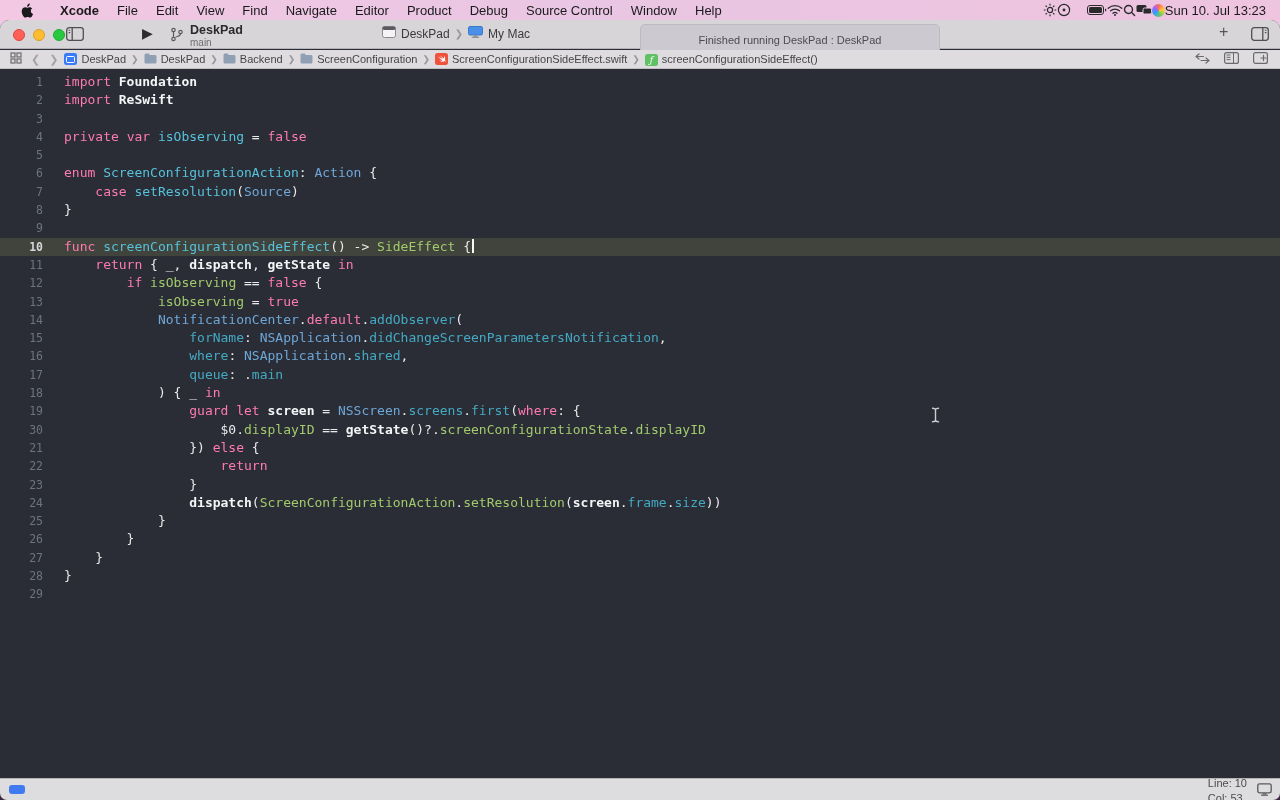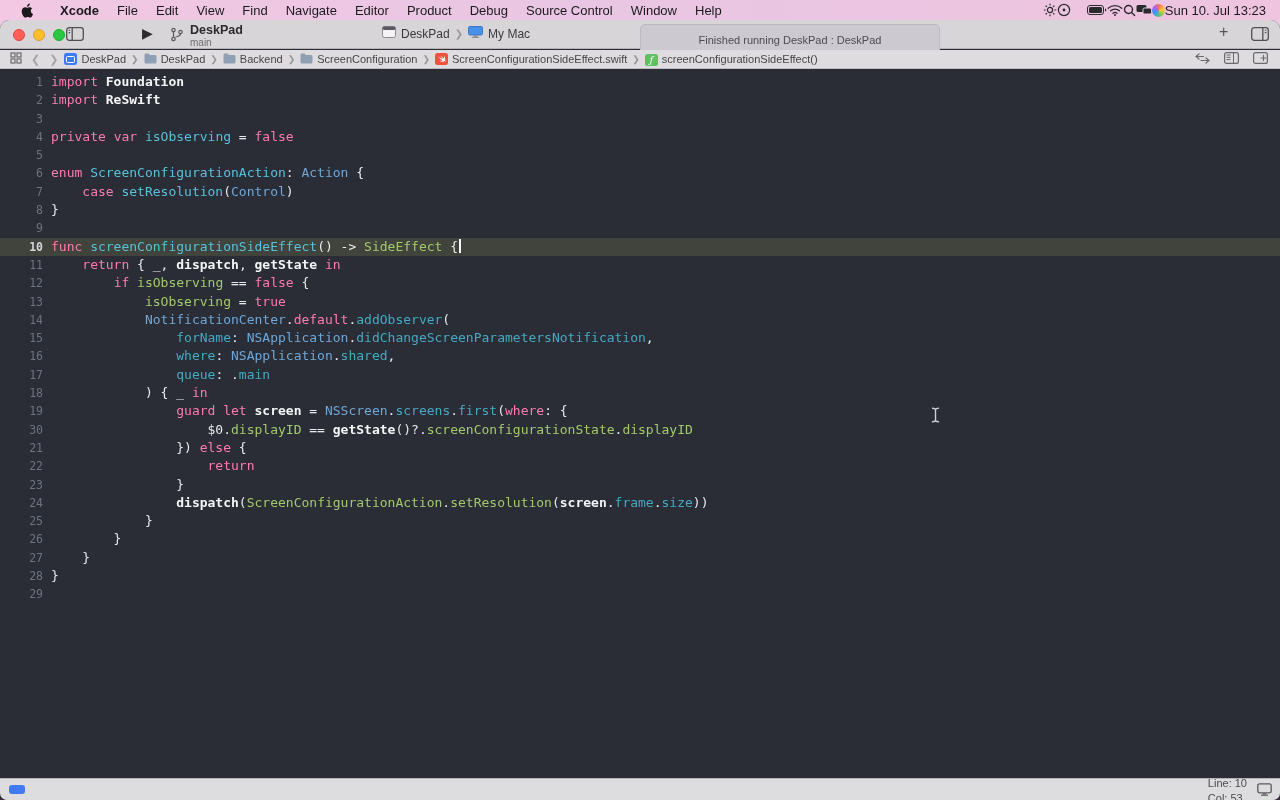--- a/index.html
+++ b/index.html
@@ -82,21 +82,21 @@
   .editor {
     position:absolute; top:50px; left:0; width:100%; height:708px;
     background:#2a2d35; padding-top:3px;
     font-family:"DejaVu Sans Mono", monospace; font-size:13px; line-height:18.3px;
     cursor:text;
   }
   .code-line { display:flex; height:18.3px; white-space:pre; }
   .code-line.current { background:#41443c; }
   .ln { width:43px; flex:0 0 43px; text-align:right; color:#6d7380; font-size:11.5px; }
   .code-line.current .ln { color:#d3d6da; font-weight:bold; }
-  .code { margin-left:8px; }
+  .code { margin-left:21px; }
   .tok-k { color:#ff7ab2; }
   .tok-w { color:#e9eaec; }
   .tok-b { color:#f4f5f6; font-weight:bold; }
   .tok-d { color:#56c2dc; }
   .tok-m { color:#44a9c2; }
   .tok-c { color:#6ea7d8; }
   .tok-g { color:#a2ca6d; }
   .caret { display:inline-block; width:2px; height:14px; background:#f8f8fa;
            vertical-align:-2px; margin-left:1px; }
 
@@ -318,21 +318,21 @@
     </span>
   </div>
 
   <div class="editor" id="editor">
       <div class="code-line"><span class="ln">1</span><span class="code"><span class="tok-k">import</span><span class="tok-w"> </span><span class="tok-b">Foundation</span></span></div>
       <div class="code-line"><span class="ln">2</span><span class="code"><span class="tok-k">import</span><span class="tok-w"> </span><span class="tok-b">ReSwift</span></span></div>
       <div class="code-line"><span class="ln">3</span><span class="code"></span></div>
       <div class="code-line"><span class="ln">4</span><span class="code"><span class="tok-k">private</span><span class="tok-w"> </span><span class="tok-k">var</span><span class="tok-w"> </span><span class="tok-d">isObserving</span><span class="tok-w"> = </span><span class="tok-k">false</span></span></div>
       <div class="code-line"><span class="ln">5</span><span class="code"></span></div>
       <div class="code-line"><span class="ln">6</span><span class="code"><span class="tok-k">enum</span><span class="tok-w"> </span><span class="tok-d">ScreenConfigurationAction</span><span class="tok-w">: </span><span class="tok-c">Action</span><span class="tok-w"> {</span></span></div>
-      <div class="code-line"><span class="ln">7</span><span class="code"><span class="tok-w">    </span><span class="tok-k">case</span><span class="tok-w"> </span><span class="tok-d">setResolution</span><span class="tok-w">(</span><span class="tok-c">Control</span><span class="tok-w">)</span></span></div>
+      <div class="code-line"><span class="ln">7</span><span class="code"><span class="tok-w">    </span><span class="tok-k">case</span><span class="tok-w"> </span><span class="tok-d">setResolution</span><span class="tok-w">(</span><span class="tok-c">Source</span><span class="tok-w">)</span></span></div>
       <div class="code-line"><span class="ln">8</span><span class="code"><span class="tok-w">}</span></span></div>
       <div class="code-line"><span class="ln">9</span><span class="code"></span></div>
       <div class="code-line current"><span class="ln">10</span><span class="code"><span class="tok-k">func</span><span class="tok-w"> </span><span class="tok-d">screenConfigurationSideEffect</span><span class="tok-w">() -&gt; </span><span class="tok-g">SideEffect</span><span class="tok-w"> {</span><span class="caret"></span></span></div>
       <div class="code-line"><span class="ln">11</span><span class="code"><span class="tok-w">    </span><span class="tok-k">return</span><span class="tok-w"> { _, </span><span class="tok-b">dispatch</span><span class="tok-w">, </span><span class="tok-b">getState</span><span class="tok-w"> </span><span class="tok-k">in</span></span></div>
       <div class="code-line"><span class="ln">12</span><span class="code"><span class="tok-w">        </span><span class="tok-k">if</span><span class="tok-w"> </span><span class="tok-g">isObserving</span><span class="tok-w"> == </span><span class="tok-k">false</span><span class="tok-w"> {</span></span></div>
       <div class="code-line"><span class="ln">13</span><span class="code"><span class="tok-w">            </span><span class="tok-g">isObserving</span><span class="tok-w"> = </span><span class="tok-k">true</span></span></div>
       <div class="code-line"><span class="ln">14</span><span class="code"><span class="tok-w">            </span><span class="tok-c">NotificationCenter</span><span class="tok-w">.</span><span class="tok-k">default</span><span class="tok-w">.</span><span class="tok-m">addObserver</span><span class="tok-w">(</span></span></div>
       <div class="code-line"><span class="ln">15</span><span class="code"><span class="tok-w">                </span><span class="tok-m">forName</span><span class="tok-w">: </span><span class="tok-c">NSApplication</span><span class="tok-w">.</span><span class="tok-m">didChangeScreenParametersNotification</span><span class="tok-w">,</span></span></div>
       <div class="code-line"><span class="ln">16</span><span class="code"><span class="tok-w">                </span><span class="tok-m">where</span><span class="tok-w">: </span><span class="tok-c">NSApplication</span><span class="tok-w">.</span><span class="tok-m">shared</span><span class="tok-w">,</span></span></div>
       <div class="code-line"><span class="ln">17</span><span class="code"><span class="tok-w">                </span><span class="tok-m">queue</span><span class="tok-w">: .</span><span class="tok-m">main</span></span></div>

